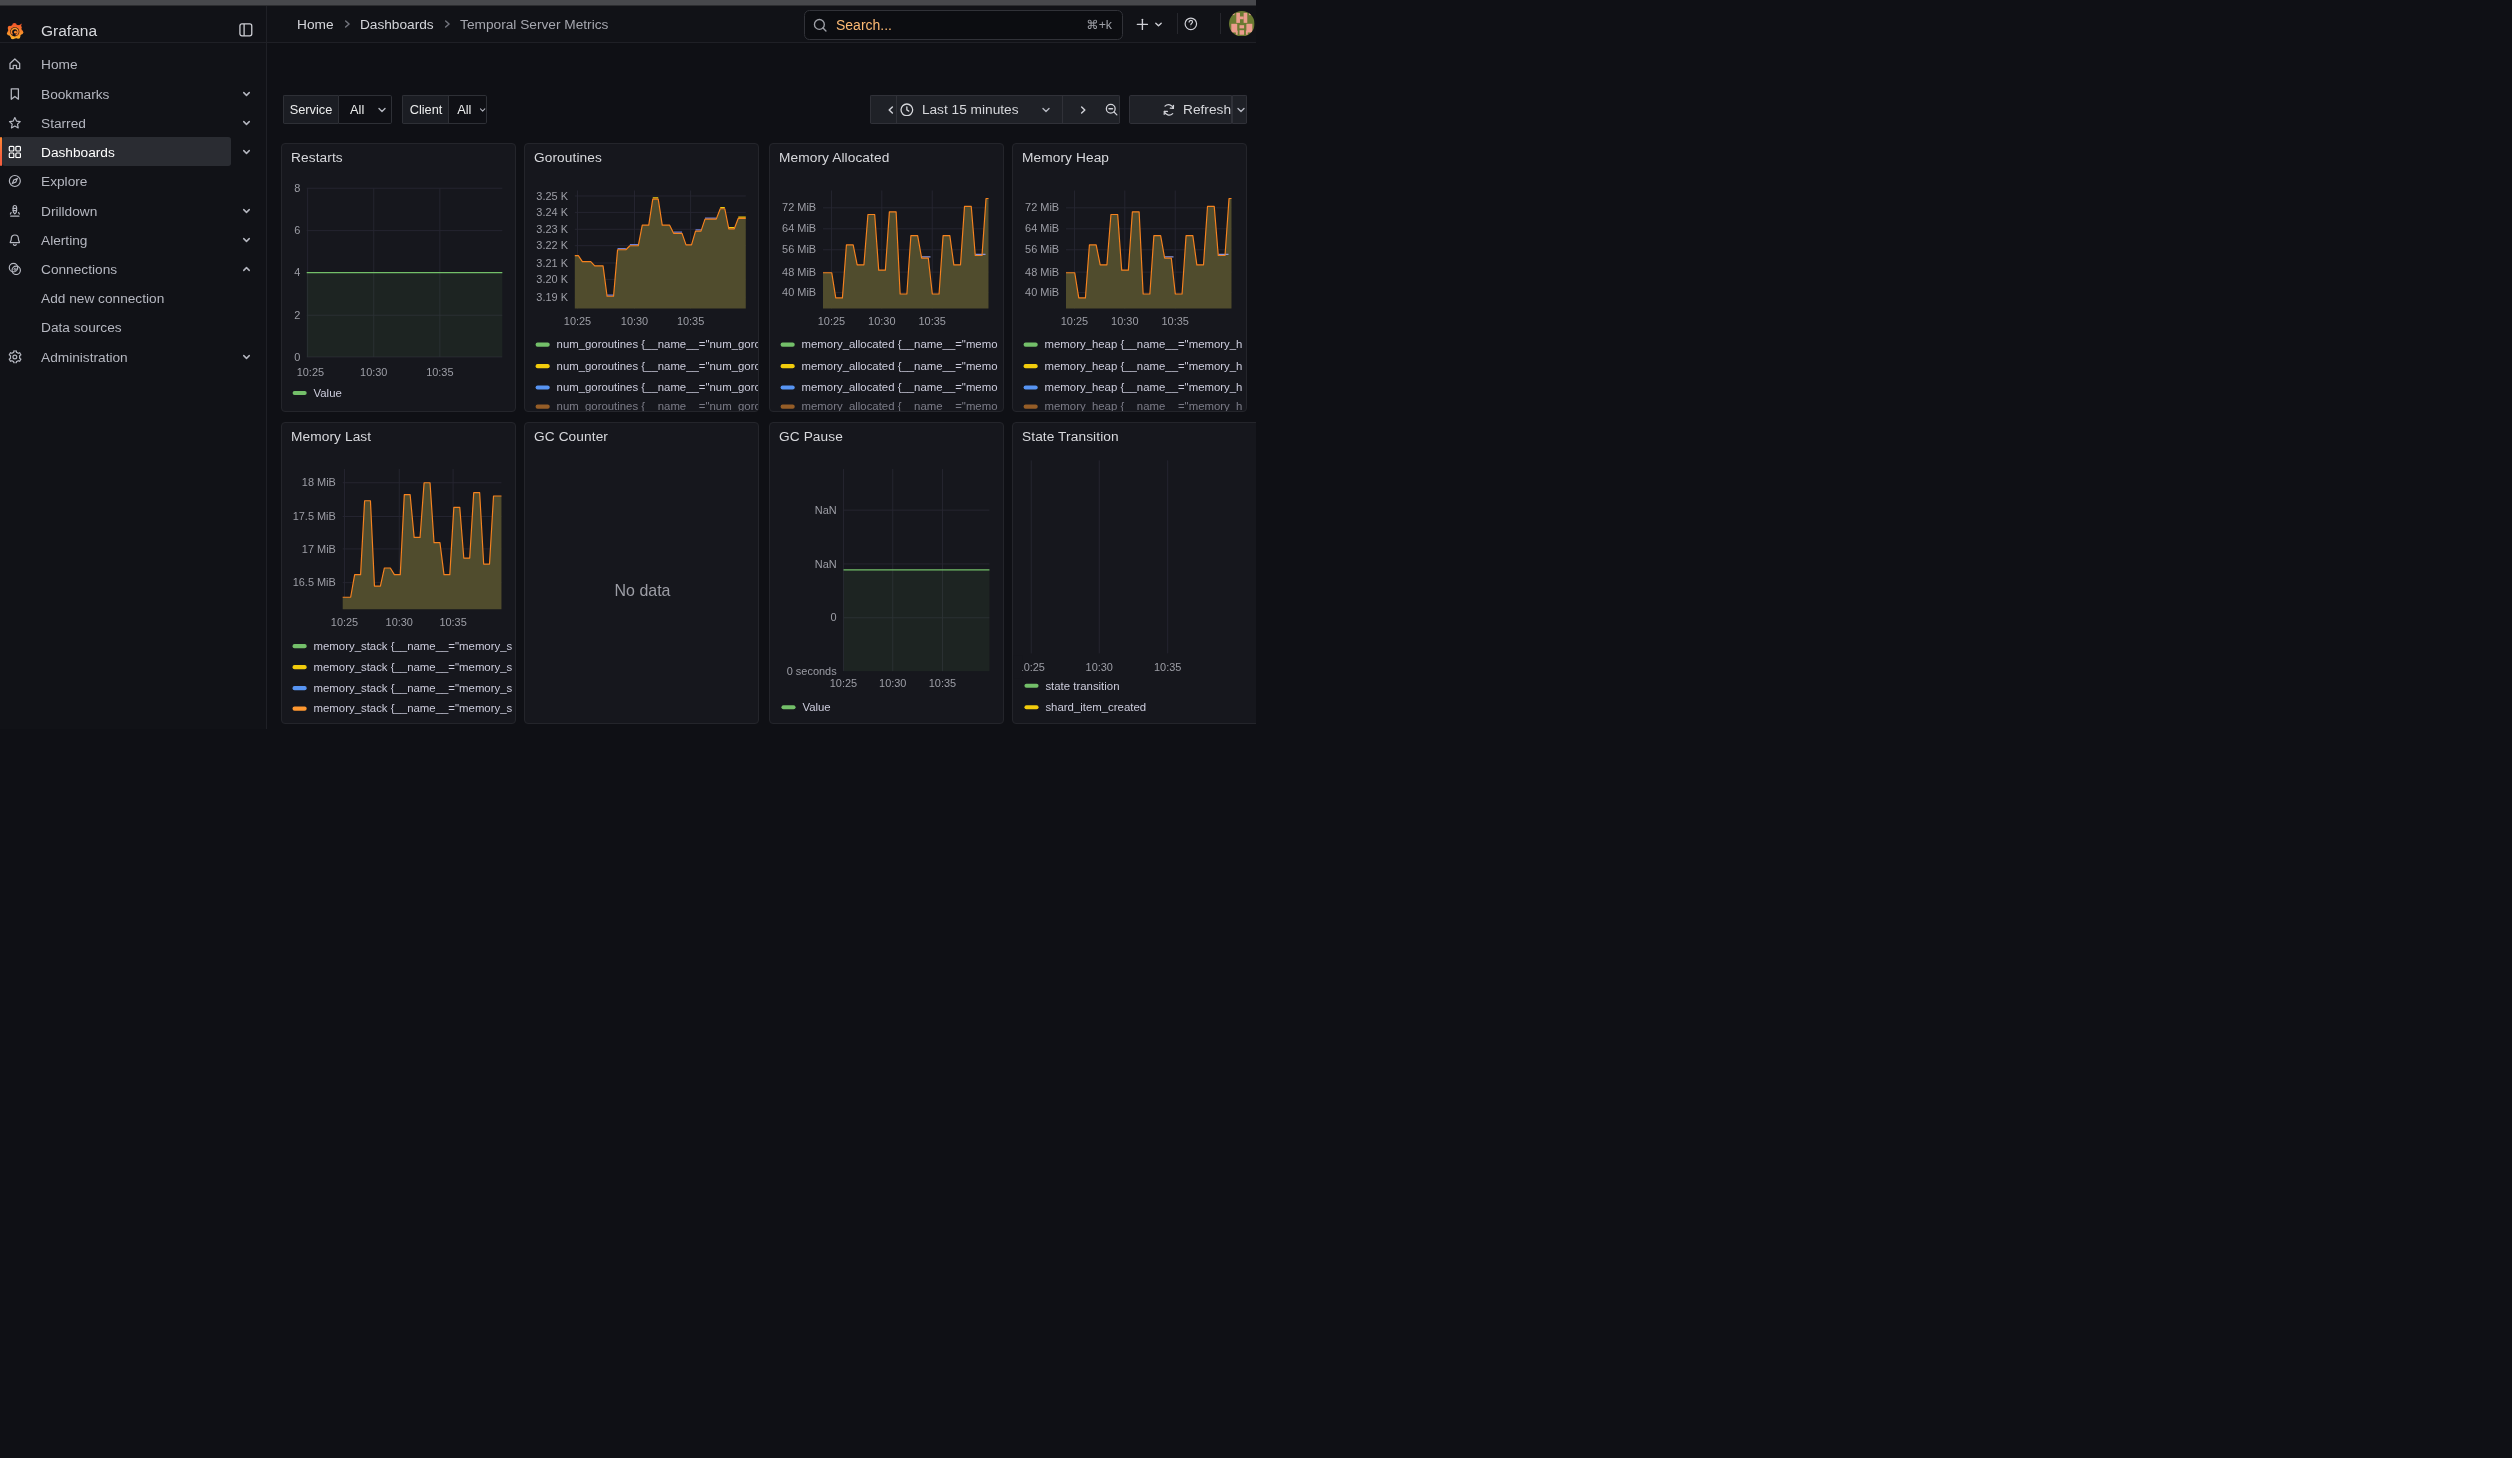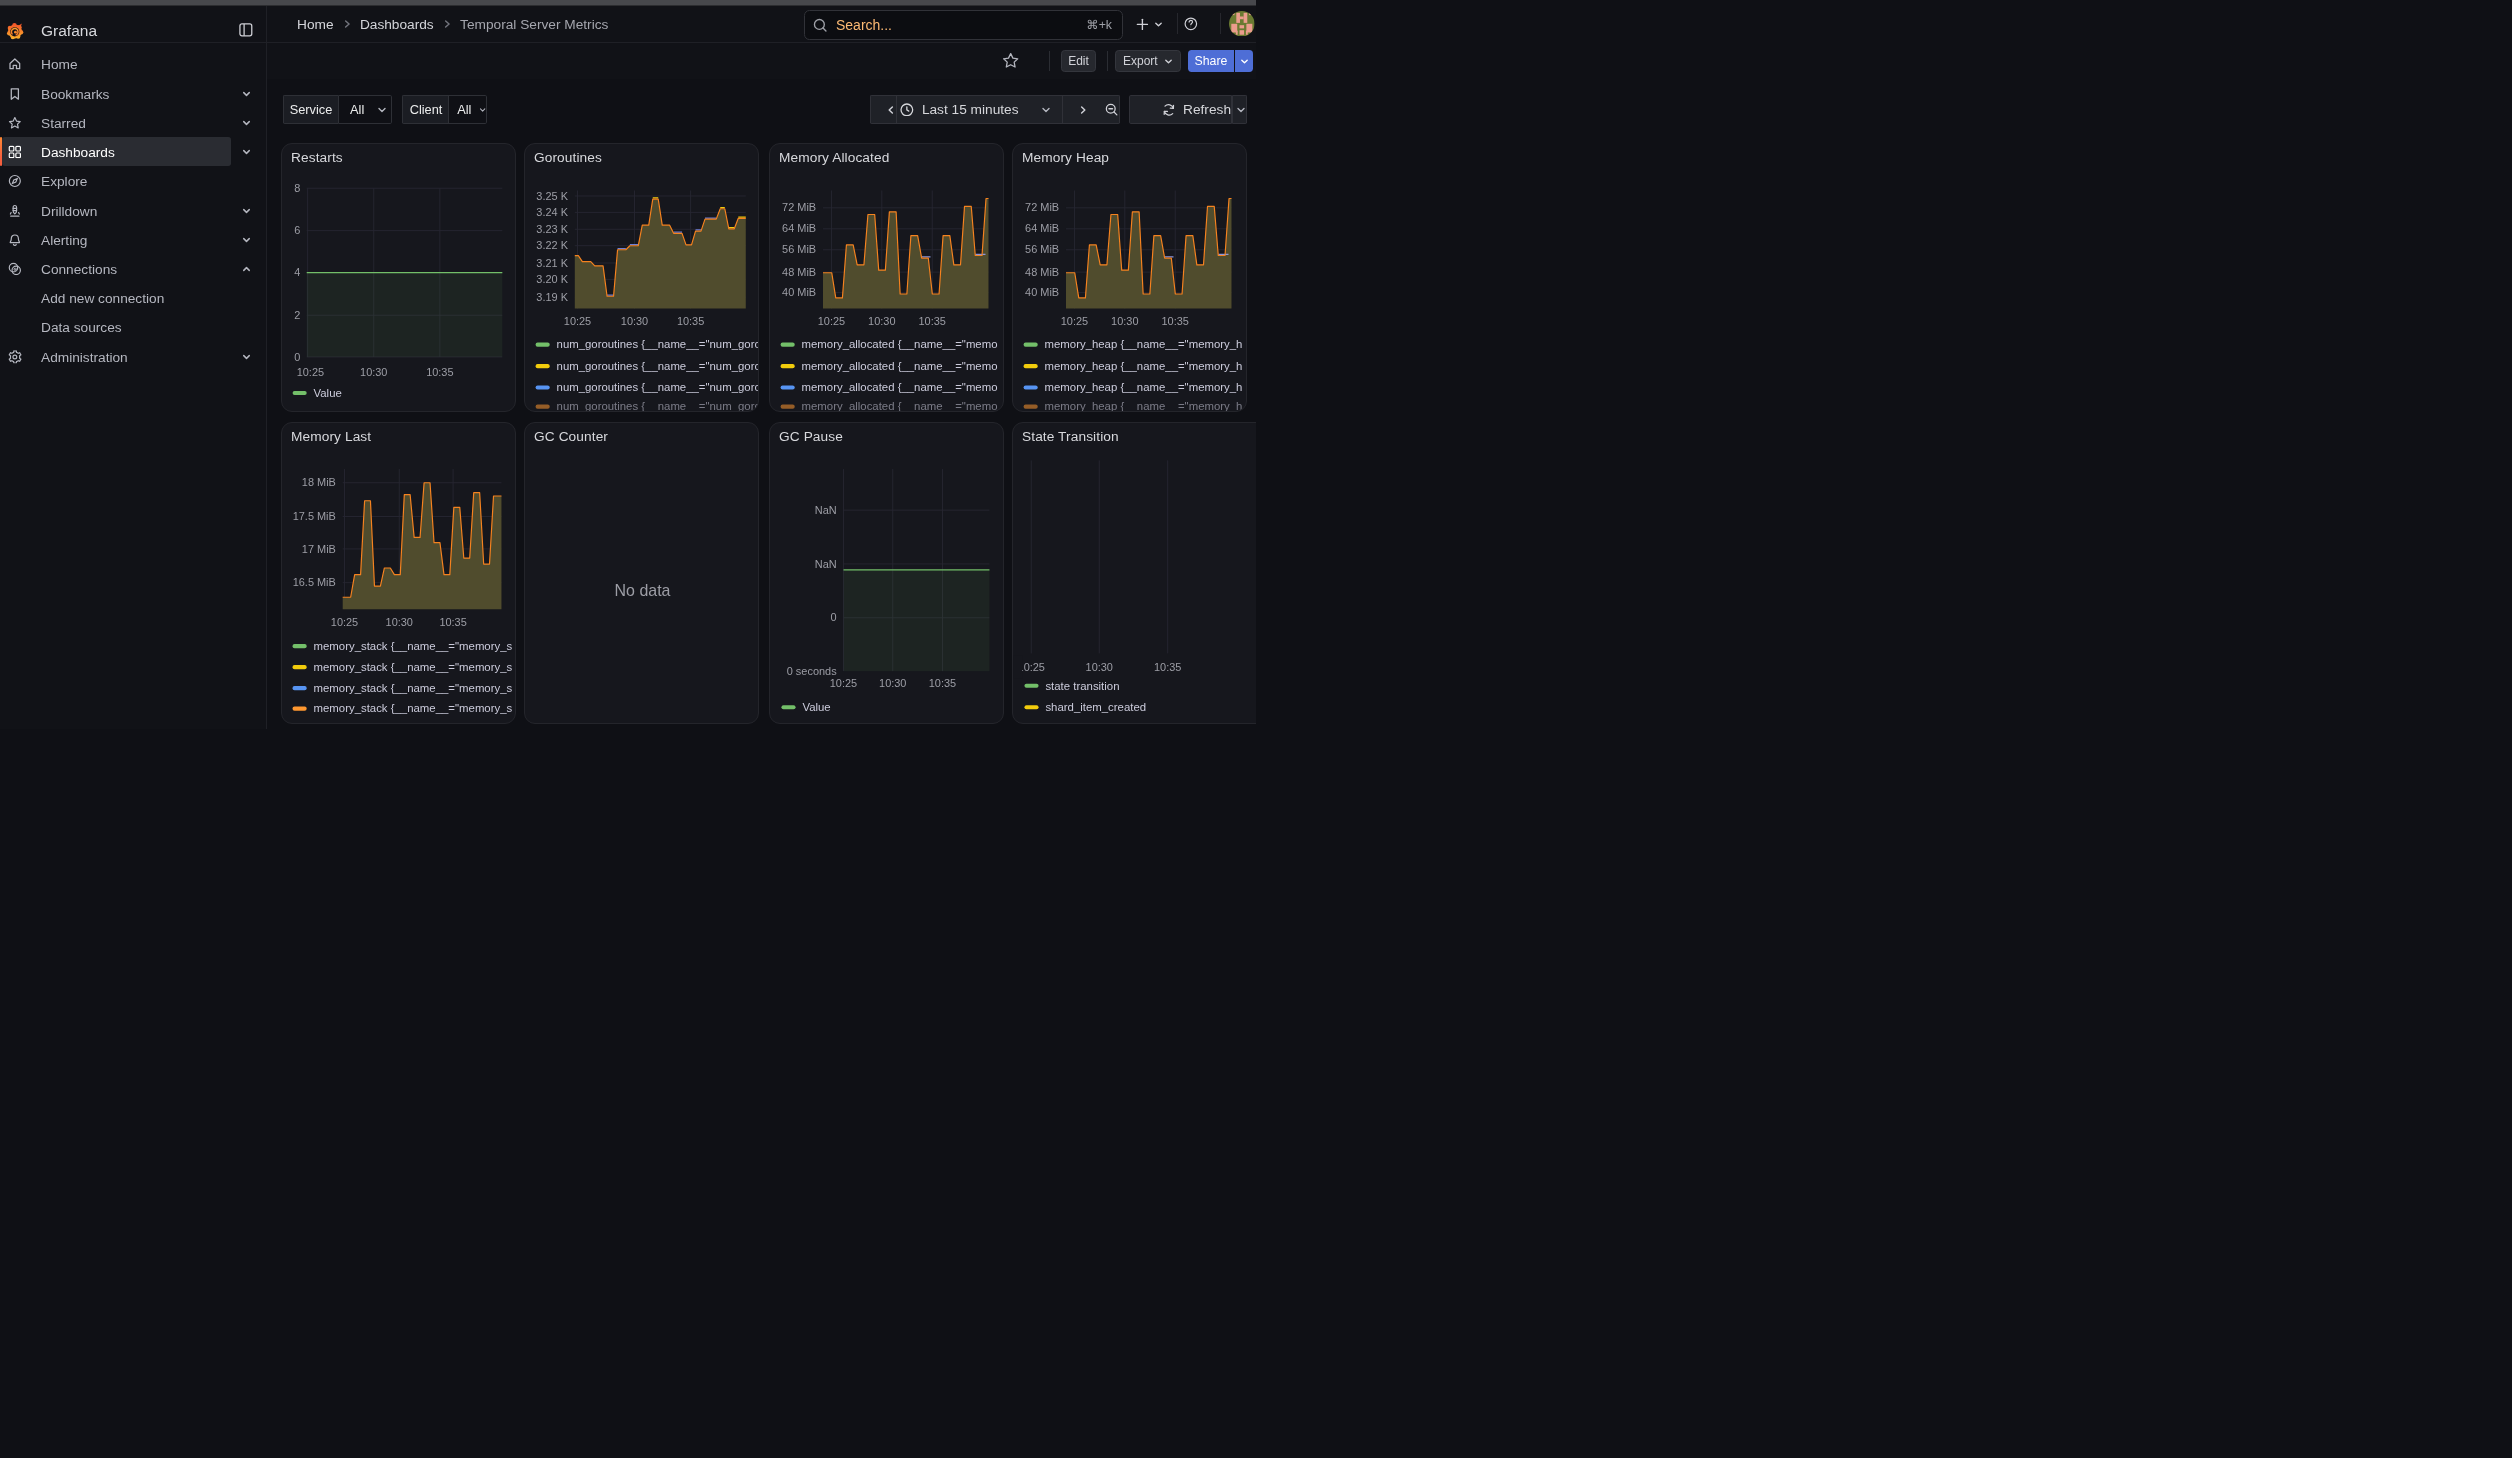--- a/index.html
+++ b/index.html
@@ -17,21 +17,21 @@
   .mitem .txt { position:absolute; left:41px; top:50%; transform:translateY(-50%); white-space:nowrap; }
   .mitem .ic { position:absolute; left:8.2px; top:50%; transform:translateY(-50%); width:13.7px; height:13.7px; }
   .mitem .chev { position:absolute; left:241px; top:50%; transform:translateY(-50%); width:11px; height:11px; color:#b5b7c0; }
   .mhl { position:absolute; left:1.8px; top:0; width:229px; height:29px; background:#2a2c32; border-radius:2.7px; }
   .maccent { position:absolute; left:0; top:0; width:1.8px; height:29px; border-radius:1.8px; background:linear-gradient(0.01deg,#f55f3e 30%,#ff8833 99%); }
 
   .btn { position:absolute; border-radius:3.7px; font-size:12px; color:#d1d2d8; display:flex; align-items:center; justify-content:center; }
   .btn.gray { background:#26282e; border:0.9px solid #34363d; }
   .seg { position:absolute; background:#1f2127; border:0.9px solid #303138; display:flex; align-items:center; justify-content:flex-end; color:#d6d7db; font-size:13.7px; }
 
-  .panel { position:absolute; background:#16171d; border:0.9px solid #24252b; border-radius:11px; overflow:hidden; }
+  .panel { position:absolute; background:#16171d; border:0.9px solid #24252b; border-radius:4px; overflow:hidden; }
   .ptitle { position:absolute; left:9px; top:6.4px; font-size:13.7px; font-weight:500; color:#d8d9dd; letter-spacing:0.1px; }
   .panel svg { position:absolute; left:0; top:0; }
   svg text { font-family:"Liberation Sans",sans-serif; }
   .axis { fill:#9d9ea6; font-size:12px; }
   .leg { fill:#ccccdc; font-size:12.5px; }
 </style>
 </head>
 <body>
 <div id="app">
   <div class="abs" id="topstrip"></div>
@@ -209,39 +209,20 @@
             <rect x="2.5" y="14" width="6.5" height="9.5"></rect>
             <rect x="19" y="14" width="6.5" height="9.5"></rect>
             <rect x="11.5" y="15.5" width="5" height="3.5"></rect>
             <rect x="11.5" y="21" width="5" height="5"></rect>
             <rect x="7.5" y="21.5" width="2" height="4.5"></rect>
             <rect x="18.5" y="21.5" width="2" height="4.5"></rect>
           </g>
         </g>
       </svg>
   </div>
-  <div class="abs" id="toolbar">
-    <svg class="abs" style="left:735px;top:9px" width="17.4" height="17.4" viewBox="0 0 19 19" fill="none" stroke="#b5b7c0" stroke-width="1.4" stroke-linejoin="round">
-        <path d="M9.5,1.8 L11.9,6.7 L17.2,7.4 L13.3,11.1 L14.3,16.4 L9.5,13.9 L4.7,16.4 L5.7,11.1 L1.8,7.4 L7.1,6.7 Z"></path>
-      </svg>
-    <div class="abs" style="left:782px;top:8.2px;width:0.9px;height:20px;background:#2b2d33"></div>
-    <div class="btn gray" style="left:794px;top:7.3px;width:35px;height:22px">Edit</div>
-    <div class="abs" style="left:840px;top:8.2px;width:0.9px;height:20px;background:#2b2d33"></div>
-    <div class="btn gray" style="left:848px;top:7.3px;width:66px;height:22px">Export
-      <svg style="margin-left:6.4px" width="9" height="9" viewBox="0 0 10 10" fill="none" stroke="#cfd0d6" stroke-width="1.5" stroke-linecap="round" stroke-linejoin="round">
-          <path d="M2,3.5 L5,6.5 L8,3.5"></path>
-        </svg>
-    </div>
-    <div class="btn" style="left:921px;top:7.3px;width:46px;height:22px;background:#4e6ed6;color:#fff;border-radius:3.7px 0 0 3.7px;font-weight:500;font-size:12.3px">Share</div>
-    <div class="btn" style="left:968px;top:7.3px;width:18px;height:22px;background:#4e6ed6;border-radius:0 3.7px 3.7px 0">
-      <svg width="9" height="9" viewBox="0 0 10 10" fill="none" stroke="#fff" stroke-width="1.5" stroke-linecap="round" stroke-linejoin="round">
-          <path d="M2,3.5 L5,6.5 L8,3.5"></path>
-        </svg>
-    </div>
-  </div>
   <div class="abs" id="content"></div>
 
   <div class="abs" style="left:283px;top:95px;width:55px;height:29px;background:#1b1d23;border:0.9px solid #2e3036;border-right:none;border-radius:1.8px 0 0 1.8px;display:flex;align-items:center;justify-content:center;font-size:12.8px;color:#eceded">Service</div>
   <div class="abs" style="left:338px;top:95px;width:54px;height:29px;border:0.9px solid #2e3036;border-radius:0 1.8px 1.8px 0;display:flex;align-items:center;font-size:12.8px;color:#eceded">
       <span style="margin-left:11px;font-weight:500">All</span>
     <svg style="margin-left:12.8px" width="10" height="10" viewBox="0 0 10 10" fill="none" stroke="#b5b7c0" stroke-width="1.4" stroke-linecap="round" stroke-linejoin="round">
         <path d="M2,3.5 L5,6.5 L8,3.5"></path>
       </svg>
     </div>
   <div class="abs" style="left:402px;top:95px;width:47px;height:29px;background:#1b1d23;border:0.9px solid #2e3036;border-right:none;border-radius:1.8px 0 0 1.8px;display:flex;align-items:center;justify-content:center;font-size:12.8px;color:#eceded">Client</div>

